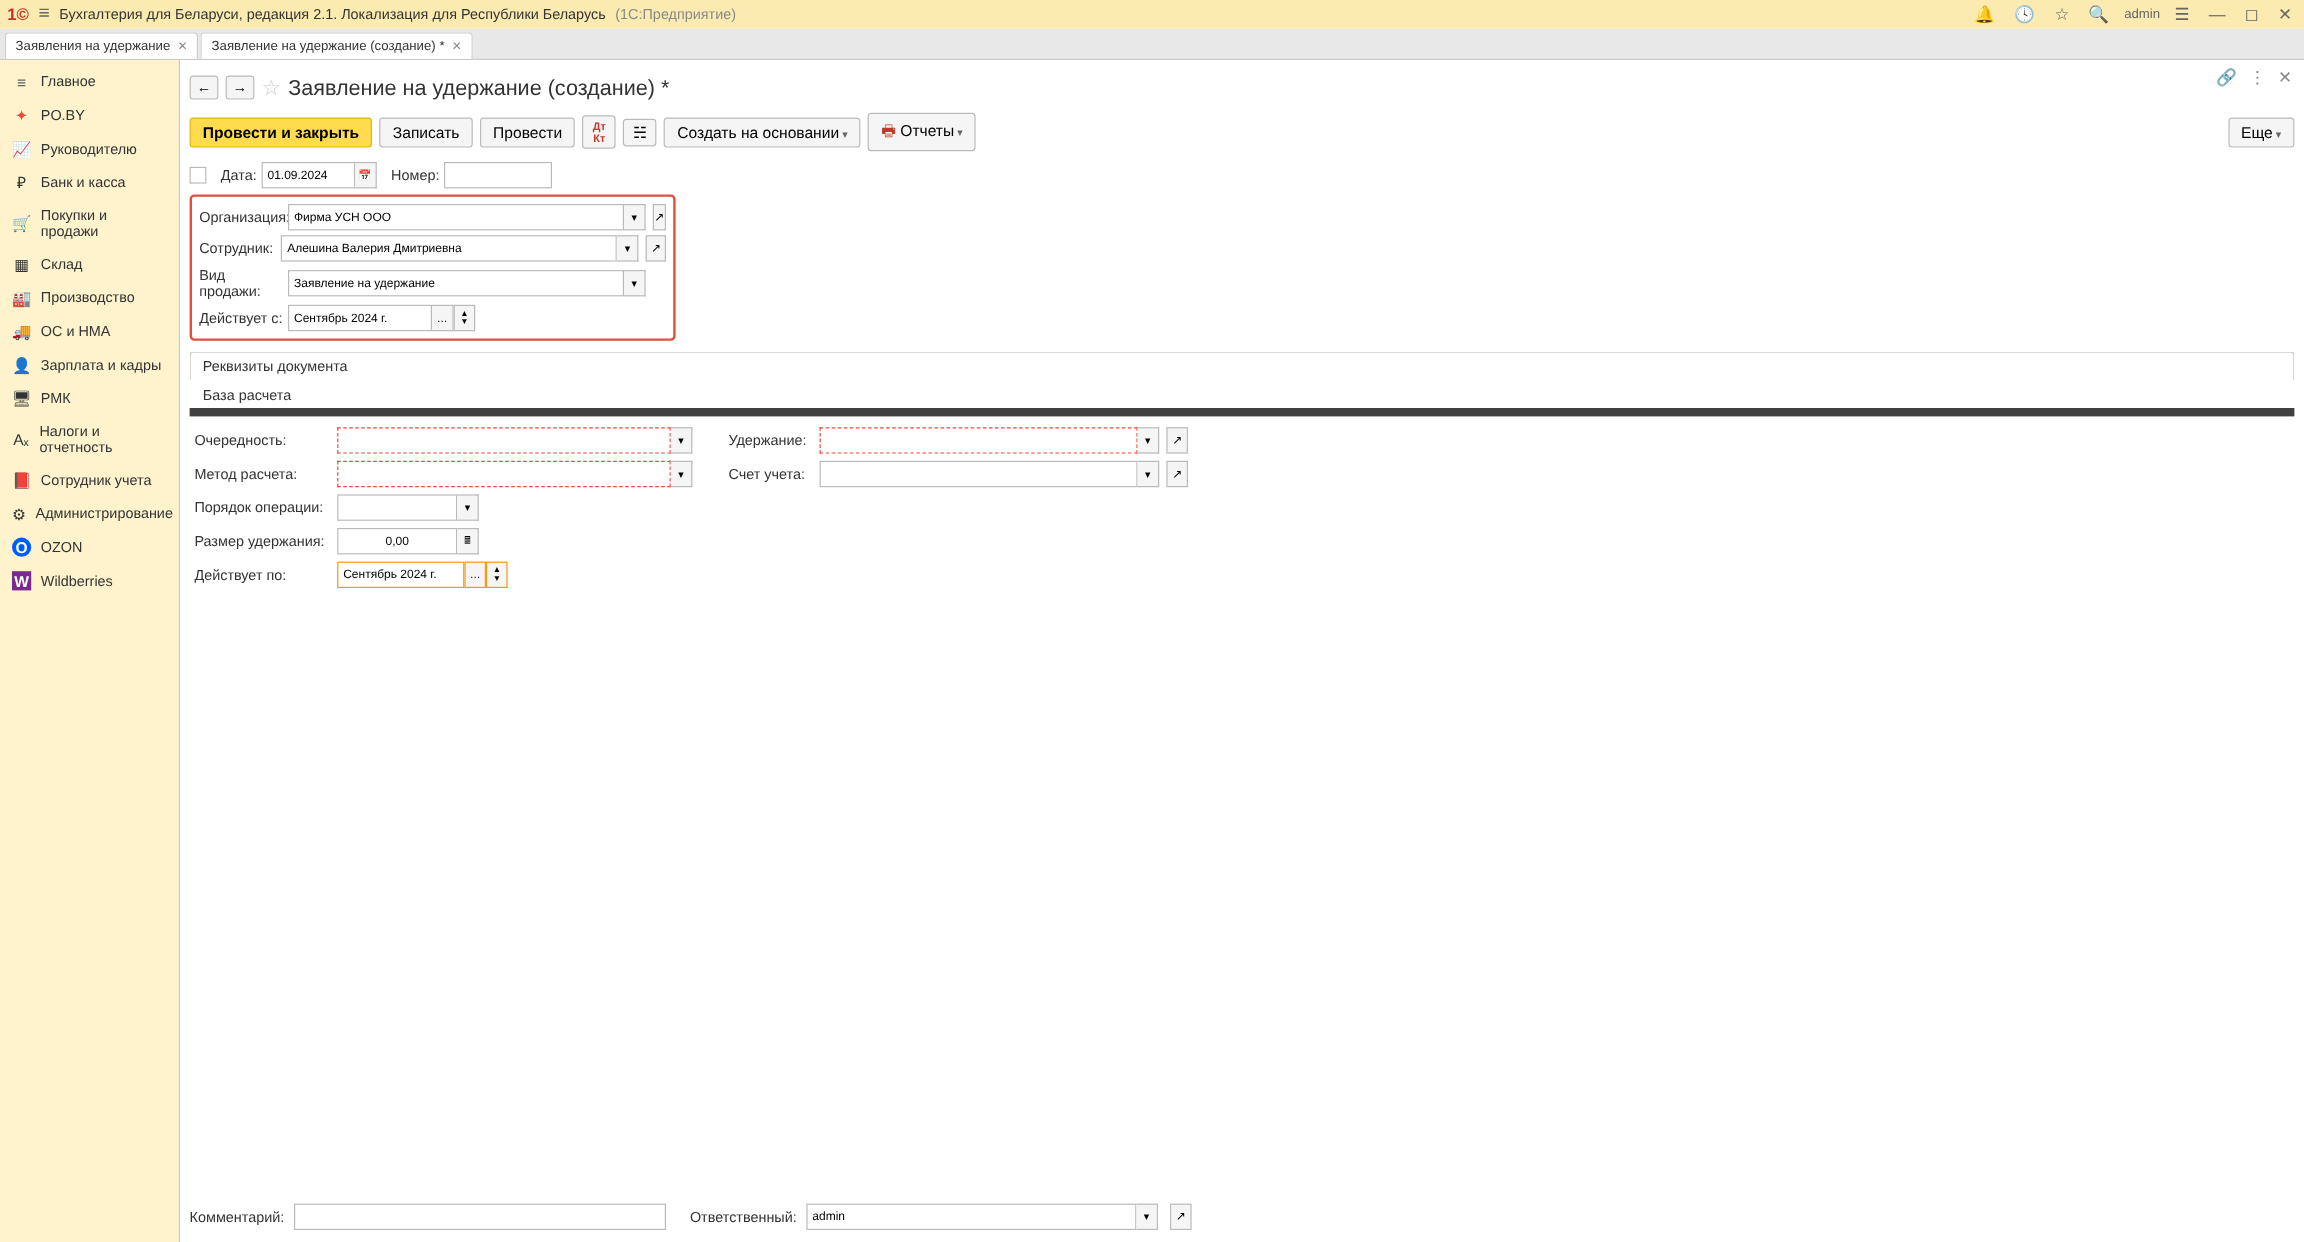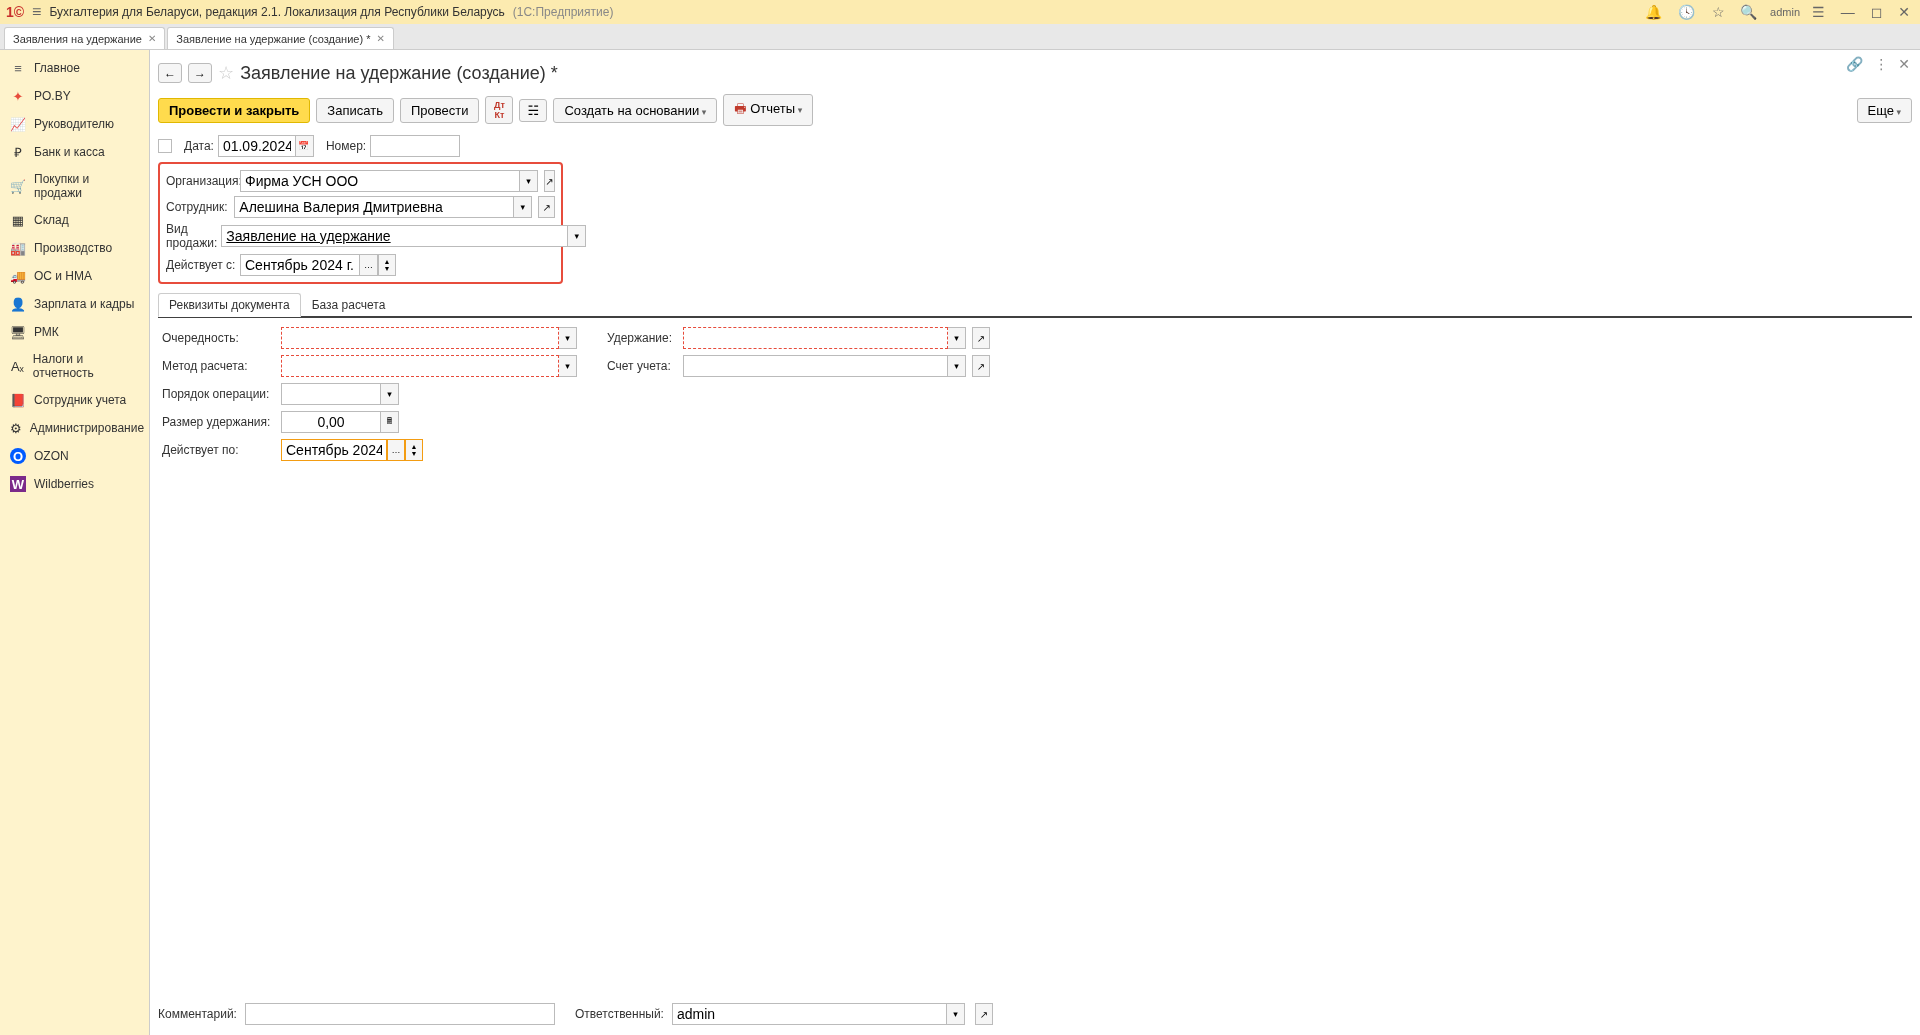--- a/index.html
+++ b/index.html
@@ -35,29 +35,29 @@
 .toolbar { display: flex; gap: 6px; align-items: center; padding: 2px 0 6px 0; }
 .btn { border: 1px solid #bbb; background: #f5f5f5; padding: 4px 10px; font-size: 13px; border-radius: 3px; cursor: pointer; }
 .btn.primary { background: #ffdb4d; border-color: #e0b800; font-weight: bold; }
 .btn.icon-btn { padding: 3px 6px; width: 28px; text-align: center; }
 .dropdown-arrow::after { content: " ▾"; font-size: 9px; color: #666; }
 .more-btn { margin-left: auto; }
 
 .form-row { display: flex; align-items: center; gap: 4px; padding: 3px 0; }
 .form-row label { font-size: 12px; color: #333; }
 .input-wrap { position: relative; display: inline-flex; align-items: center; }
-.text-input { border: 1px solid #bbb; padding: 3px 4px; font-size: 14px; height: 22px; background: #fff; }
+.text-input { border: 1px solid #bbb; padding: 3px 4px; font-size: 10px; height: 22px; background: #fff; }
 .input-btn { width: 18px; height: 22px; border: 1px solid #bbb; border-left: none; background: #f5f5f5; font-size: 9px; cursor: pointer; display: flex; align-items: center; justify-content: center; }
 .input-ext-btn { width: 18px; height: 22px; border: 1px solid #bbb; margin-left: 2px; background: #f5f5f5; font-size: 10px; cursor: pointer; }
 
 .red-box { border: 2px solid #e74c3c; border-radius: 4px; padding: 4px 6px; margin: 2px 0 4px 0; width: 405px; }
 .red-box .form-row { padding: 2px 0; }
 .red-box label { width: 70px; }
 
-.tabs-inner { display: flex; border-bottom: 2px solid #404040; margin-top: 4px; }
+.tabs-inner { display: flex; border-bottom: 7px solid #404040; margin-top: 4px; flex-direction: column; }
 .tab-inner { padding: 4px 10px; font-size: 12px; border: 1px solid transparent; cursor: pointer; position: relative; top: 1px; }
 .tab-inner.active { border: 1px solid #ccc; border-bottom: 1px solid #fff; background: #fff; border-radius: 3px 3px 0 0; }
 
 .tab-content { padding: 6px 4px; }
 .two-col { display: flex; gap: 30px; }
 .col { }
 .col .form-row label { width: 115px; }
 .col2 .form-row label { width: 72px; }
 
 .dashed-input { border: 1px dashed #e74c3c !important; background: #fff; }
@@ -219,21 +219,21 @@
         <label>Сотрудник:</label>
         <div class="input-wrap">
           <input class="text-input" style="width: 280px;" value="Алешина Валерия Дмитриевна">
           <button class="input-btn">▾</button>
         </div>
         <button class="input-ext-btn">↗</button>
       </div>
       <div class="form-row">
         <label>Вид продажи:</label>
         <div class="input-wrap">
-          <input class="text-input" style="width: 347px; text-decoration: underline;" value="Заявление на удержание">
+          <input class="text-input" style="width: 280px;" value="Заявление на удержание">
           <button class="input-btn">▾</button>
         </div>
       </div>
       <div class="form-row">
         <label>Действует с:</label>
         <div class="input-wrap">
           <input class="text-input" style="width: 120px;" value="Сентябрь 2024 г.">
           <button class="input-btn">…</button>
           <button class="input-btn" style="border-left:1px solid #bbb;font-size:7px;line-height:1;">▲<br>▼</button>
         </div>

